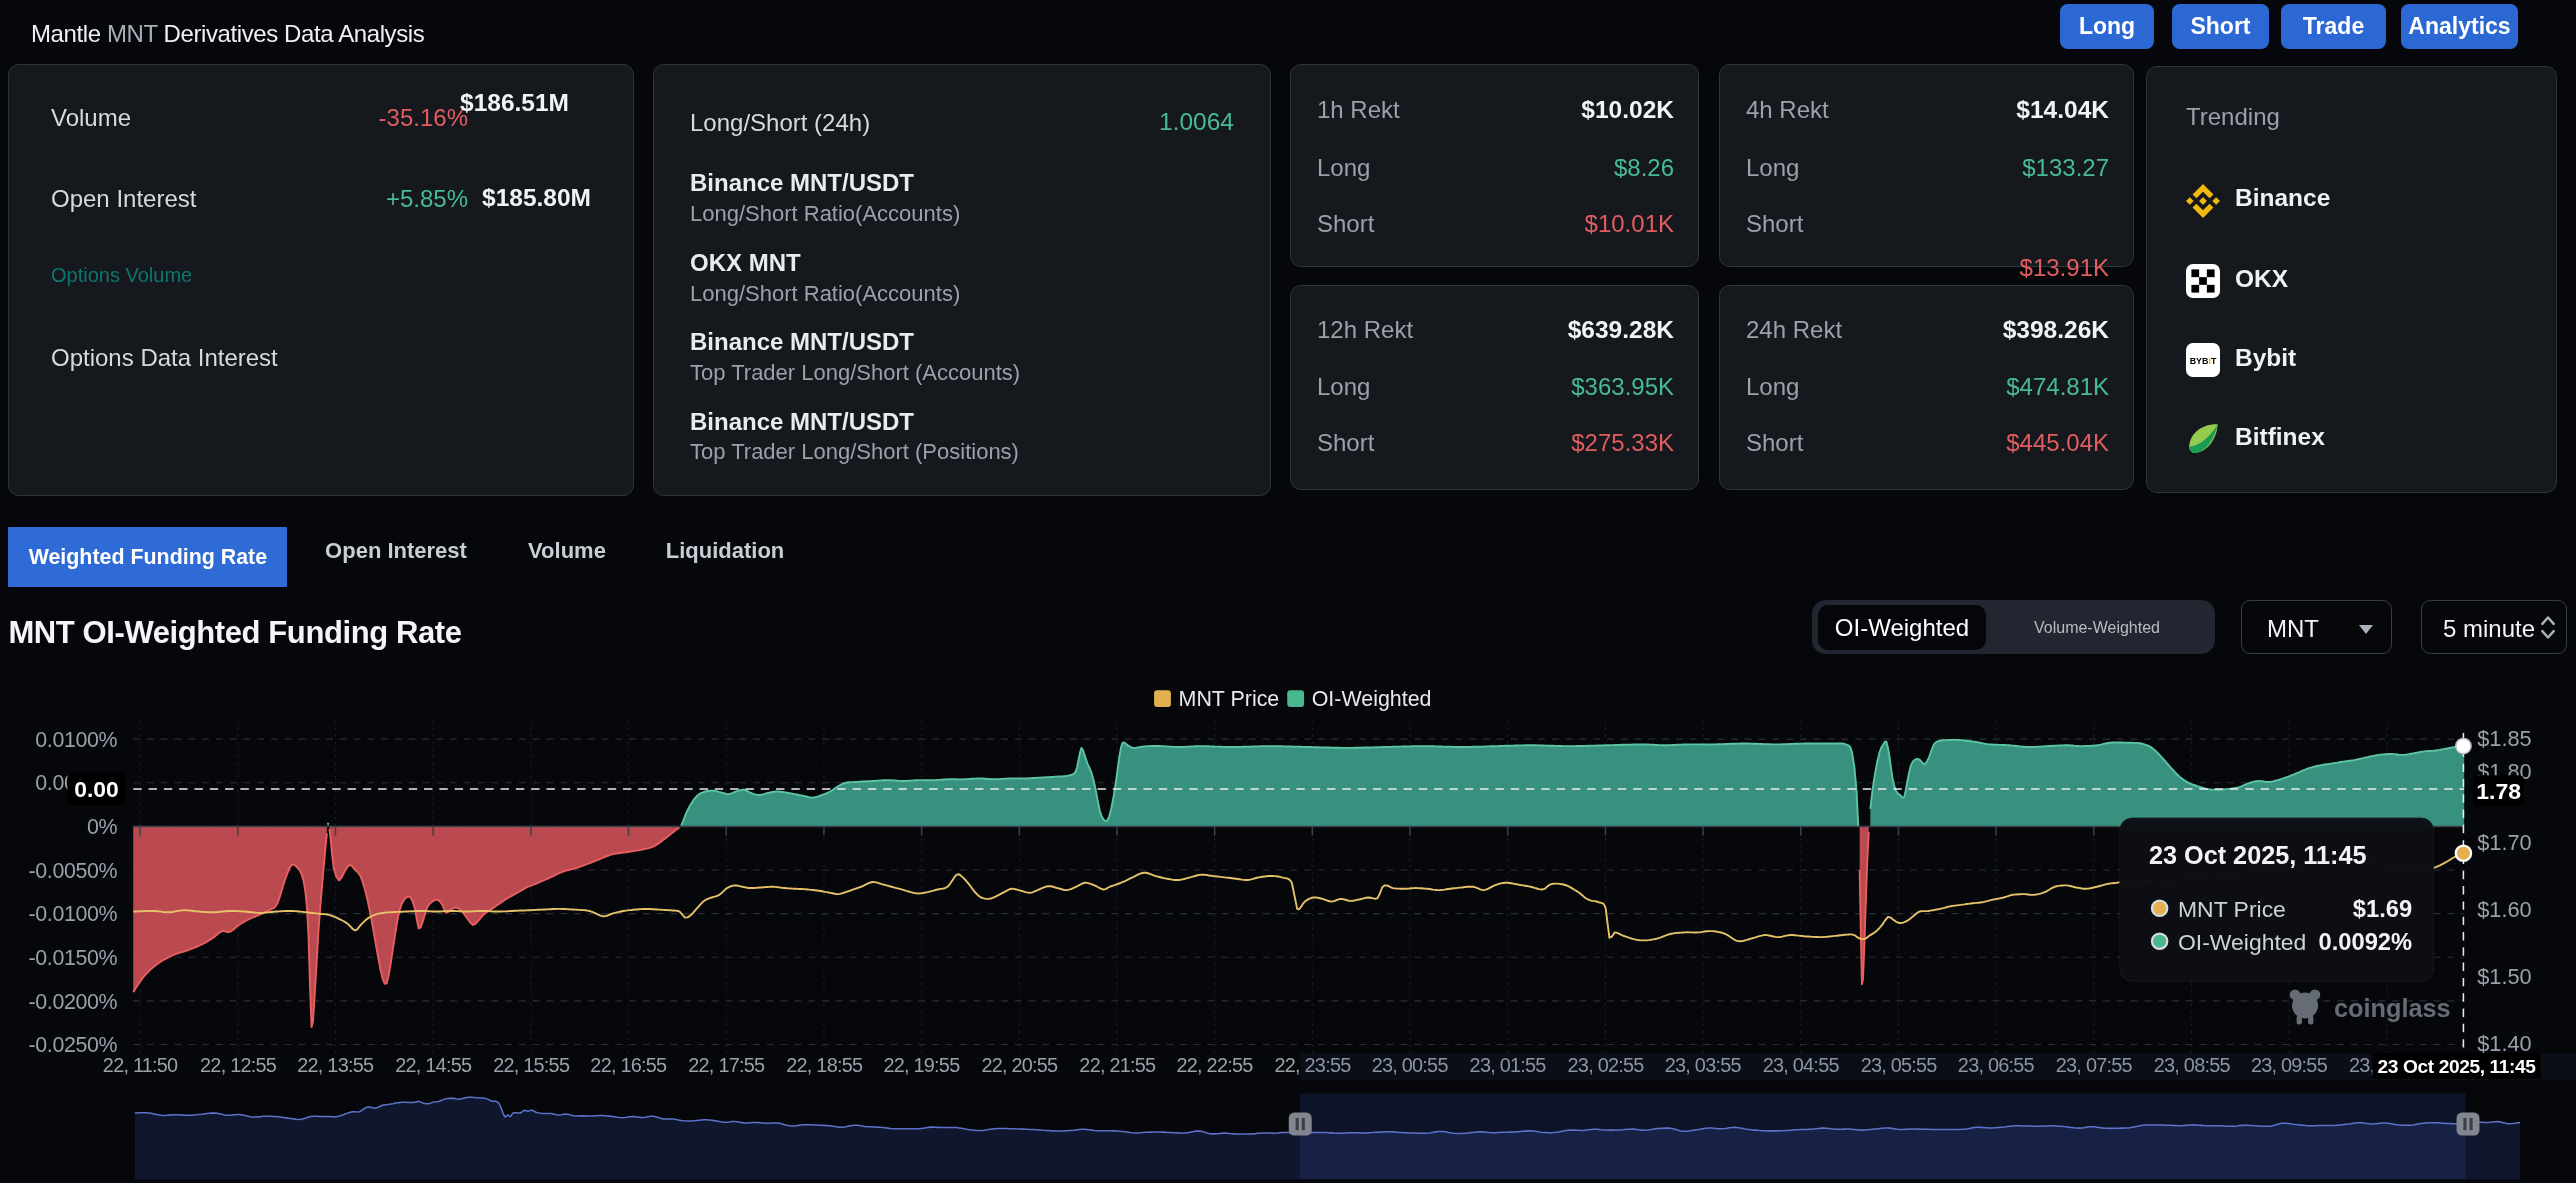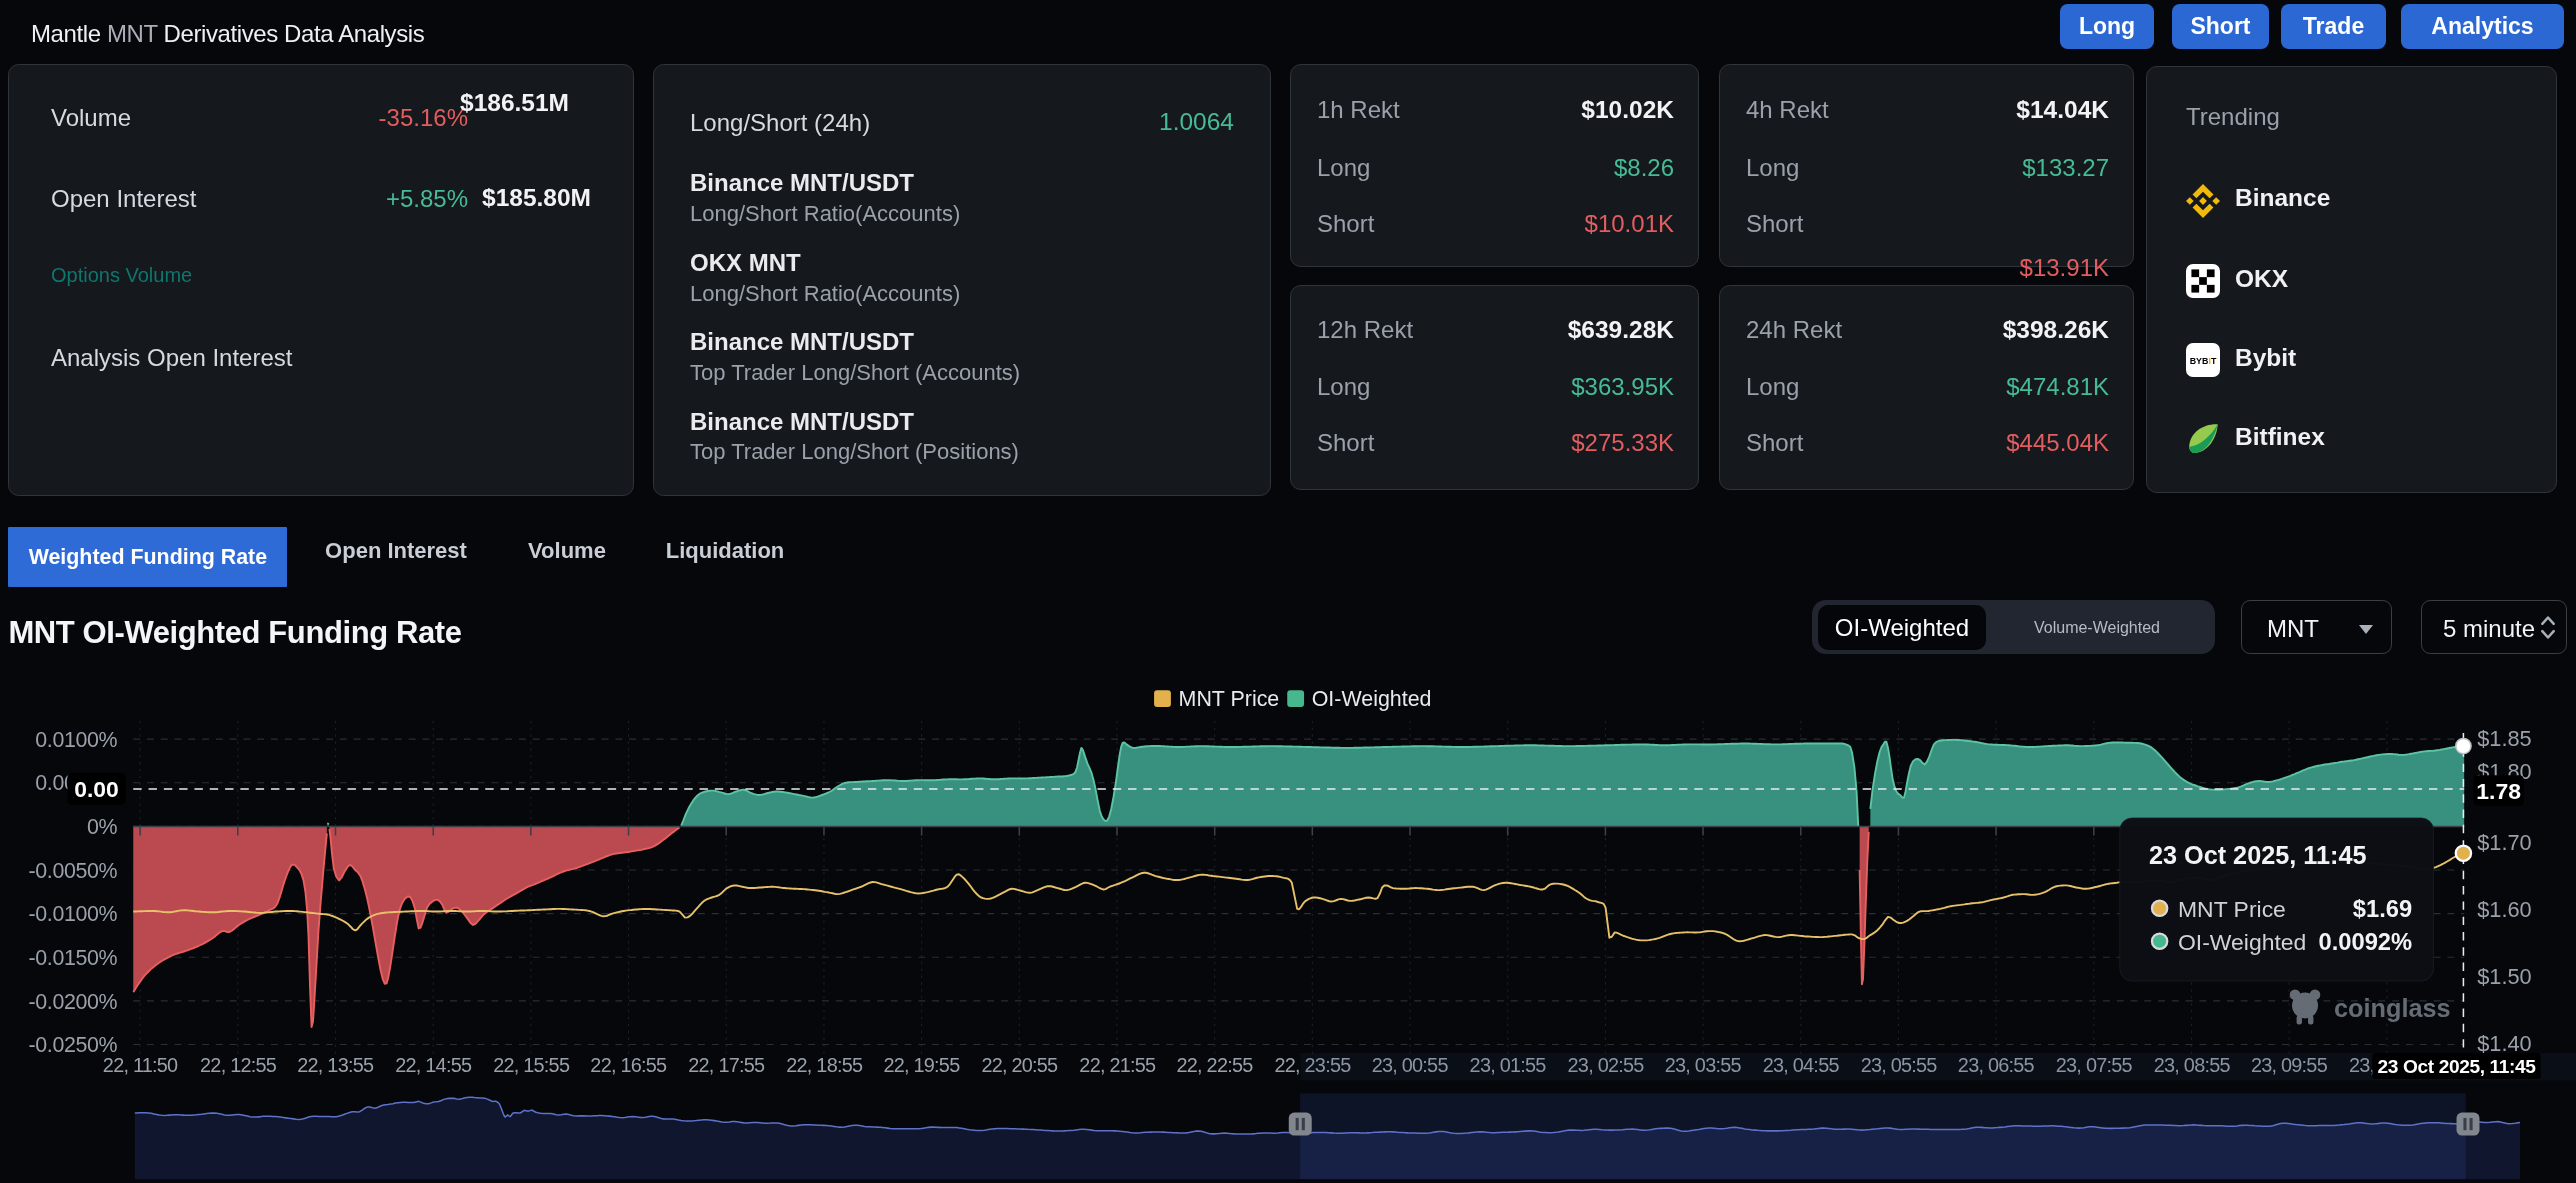--- a/index.html
+++ b/index.html
@@ -8,30 +8,30 @@
 .btn{position:absolute;height:45px;top:3.8px;background:#2c68d4;border-radius:7.7px;color:#fff;font-weight:bold;font-size:23px;display:flex;align-items:center;justify-content:center}
 .lbl{color:#9aa1ab;font-size:24px}
 .val{color:#f2f3f5;font-weight:bold;font-size:24.5px}
 .grn{color:#46bb95}.red{color:#e15d60}
 
 </style></head><body>
 <div class="abs" style="left:31px;top:20px;font-size:24px;font-weight:400;letter-spacing:-0.4px;color:#eef0f3">Mantle <span style="color:#a9aeb8">MNT</span> Derivatives Data Analysis</div>
 <div class="btn" style="left:2060px;width:94px">Long</div>
 <div class="btn" style="left:2172px;width:97px">Short</div>
 <div class="btn" style="left:2281px;width:105px">Trade</div>
-<div class="btn" style="left:2401px;width:163px">Analytics</div>
+<div class="btn" style="left:2401px;width:117px">Analytics</div>
 <div class="card" style="left:7.7px;top:64px;width:626px;height:432px"></div>
 <div class="abs" style="left:51px;top:104px;font-size:24px;color:#d6dae0">Volume</div>
 <div class="abs red" style="left:315px;width:153px;top:104px;font-size:24px;text-align:right">-35.16%</div>
 <div class="abs val" style="left:438px;width:153px;top:89px;text-align:center">$186.51M</div>
 <div class="abs" style="left:51px;top:185px;font-size:24px;color:#d6dae0">Open Interest</div>
 <div class="abs grn" style="left:315px;width:153px;top:185px;font-size:24px;text-align:right">+5.85%</div>
 <div class="abs val" style="left:438px;width:153px;top:184px;text-align:right">$185.80M</div>
 <div class="abs" style="left:51px;top:264px;font-size:20px;color:#0f766e">Options Volume</div>
-<div class="abs" style="left:51px;top:344px;font-size:24px;color:#d6dae0">Analysis Open Interest</div>
+<div class="abs" style="left:51px;top:344px;font-size:24px;color:#d6dae0">Options Data Interest</div>
 <div class="card" style="left:653px;top:64px;width:618px;height:432px"></div>
 <div class="abs" style="left:690px;top:109px;font-size:24px;color:#d6dae0">Long/Short (24h)</div>
 <div class="abs grn" style="left:1071px;width:163px;top:108px;font-size:24.5px;text-align:right">1.0064</div>
 <div class="abs" style="left:690px;top:169px;font-size:24px;font-weight:bold;color:#e9ebef">Binance MNT/USDT</div>
 <div class="abs" style="left:690px;top:201px;font-size:22px;color:#9aa1ab">Long/Short Ratio(Accounts)</div>
 <div class="abs" style="left:690px;top:249px;font-size:24px;font-weight:bold;color:#e9ebef">OKX MNT</div>
 <div class="abs" style="left:690px;top:281px;font-size:22px;color:#9aa1ab">Long/Short Ratio(Accounts)</div>
 <div class="abs" style="left:690px;top:328px;font-size:24px;font-weight:bold;color:#e9ebef">Binance MNT/USDT</div>
 <div class="abs" style="left:690px;top:360px;font-size:22px;color:#9aa1ab">Top Trader Long/Short (Accounts)</div>
 <div class="abs" style="left:690px;top:408px;font-size:24px;font-weight:bold;color:#e9ebef">Binance MNT/USDT</div>

